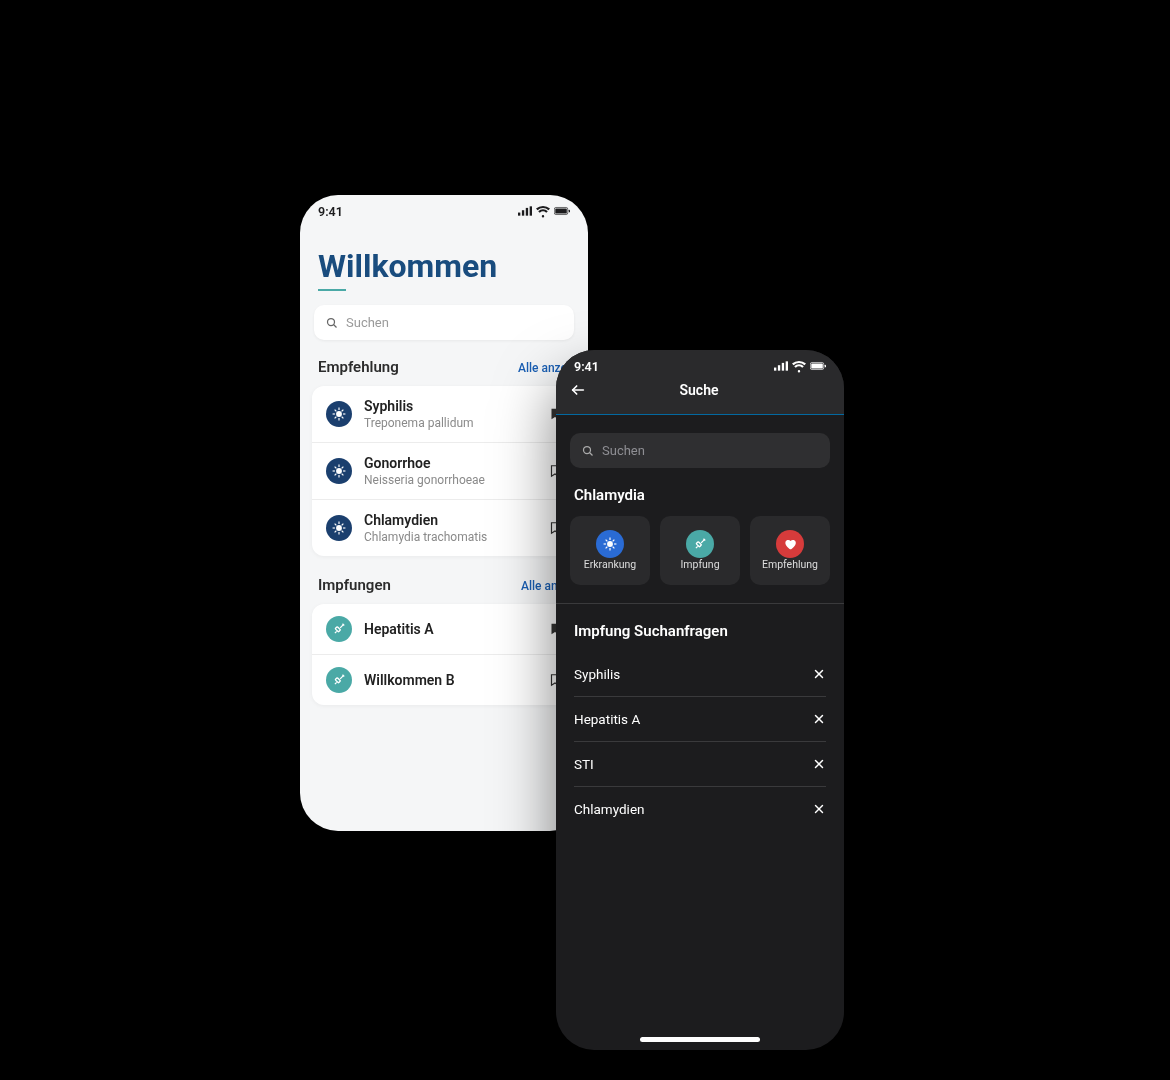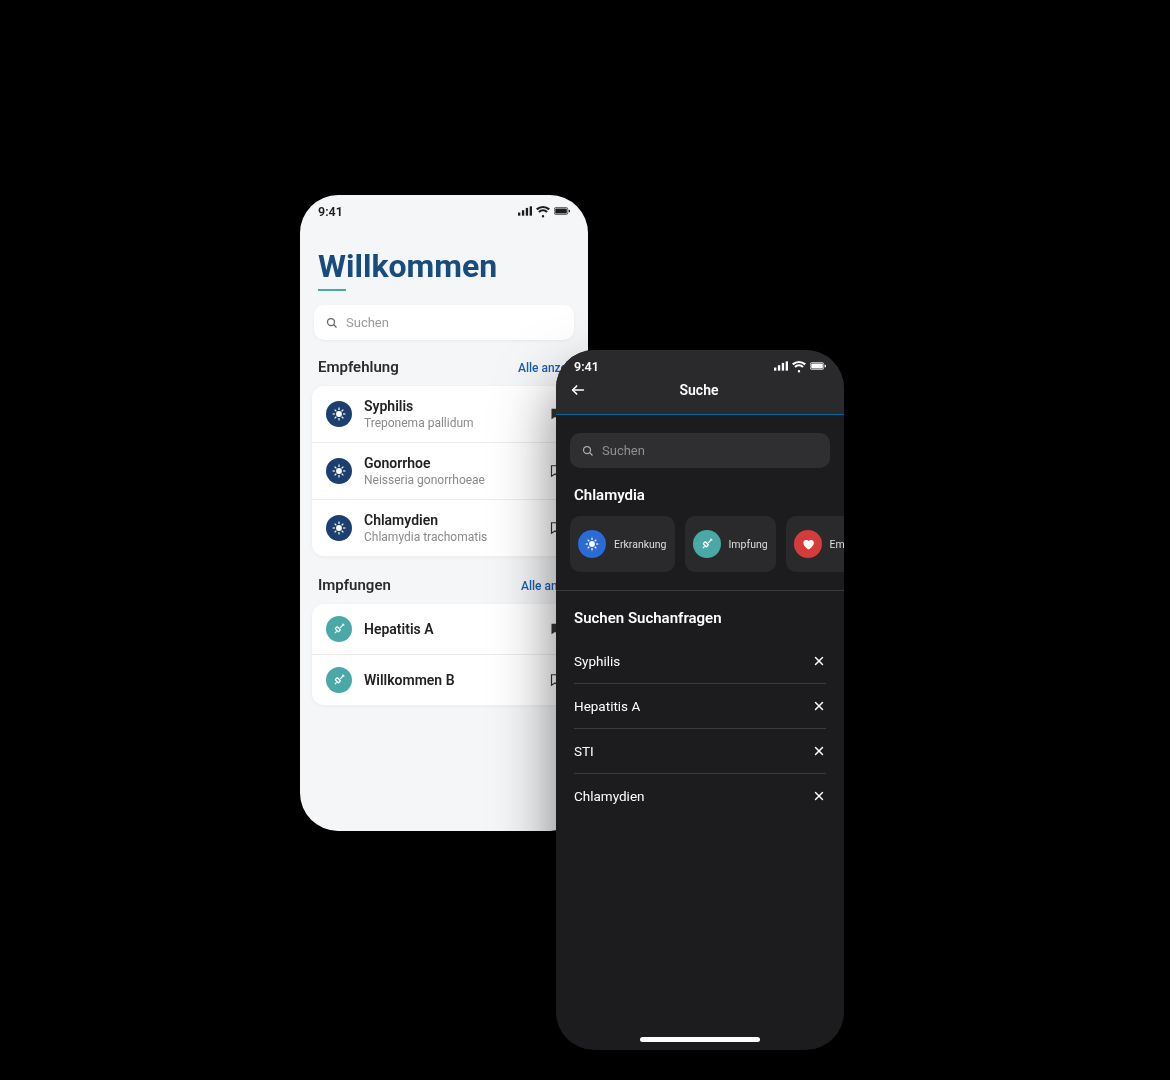--- a/index.html
+++ b/index.html
@@ -97,22 +97,22 @@
       margin: 18px 14px 18px 14px; padding: 10px 12px;
     }
     .dark .search input {
       border: none; outline: none; font-size: 13px; color: #ddd; flex: 1; background: transparent;
     }
     .dark .search input::placeholder { color: #8e8e93; }
     .dark h2.section { font-size: 15px; font-weight: 600; margin: 0 18px 12px 18px; }
     .dark .cat-row { display: flex; gap: 10px; margin: 0 14px 18px 14px; }
     .dark .cat-card {
       flex: 1; background: #2a2a2c; border-radius: 10px;
-      display: flex; flex-direction: row; align-items: center; justify-content: center;
-      padding: 14px 8px; gap: 8px;
+      display: flex; flex-direction: column; align-items: center; justify-content: center;
+      padding: 14px 8px; 
     }
     .dark .cat-circle {
       width: 28px; height: 28px; border-radius: 50%;
       display: flex; align-items: center; justify-content: center; color: #fff;
     }
     .dark .cat-circle.blue { background: #2a6bd4; }
     .dark .cat-circle.teal { background: #4aa9a6; }
     .dark .cat-circle.red { background: #d63b3b; }
     .dark .cat-label { font-size: 10.5px; color: #ddd; }
     .dark .divider { height: 1px; background: #3a3a3c; margin: 0 0 18px 0; }
@@ -380,21 +380,21 @@
         <svg class="ico" viewBox="0 0 24 24" fill="currentColor">
             <path d="M12 21s-8-5.2-8-11a5 5 0 019-3 5 5 0 019 3c0 5.8-8 11-8 11z"></path>
           </svg>
       </div>
       <span class="cat-label">Empfehlung</span>
     </div>
   </div>
 
   <div class="divider"></div>
 
-  <h2 class="section">Suchen Suchanfragen</h2>
+  <h2 class="section">Impfung Suchanfragen</h2>
 
   <div class="recent-list">
     <div class="recent-item">
       <span class="term">Syphilis</span>
       <span class="xbtn">
         <svg class="ico" viewBox="0 0 24 24" fill="none" stroke="currentColor" stroke-width="2.5" stroke-linecap="round">
             <line x1="6" y1="6" x2="18" y2="18"></line>
             <line x1="6" y1="18" x2="18" y2="6"></line>
           </svg>
       </span>

